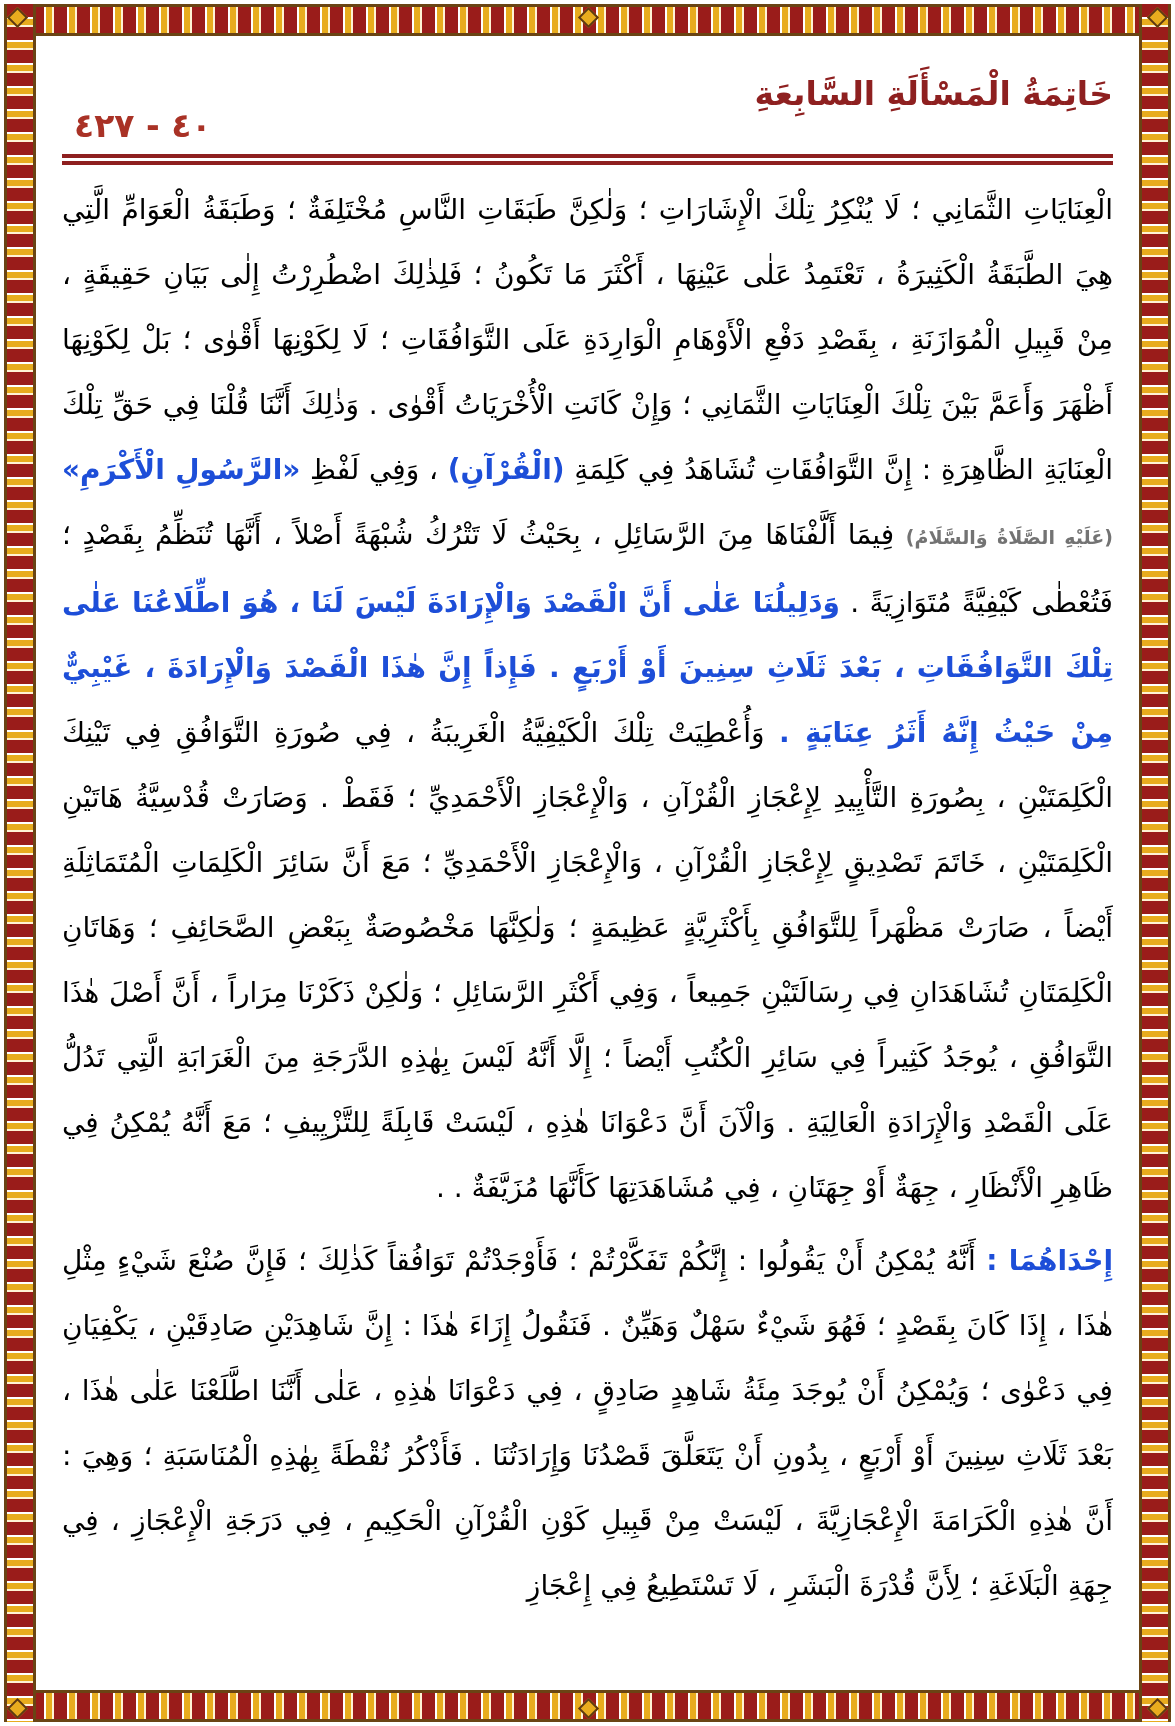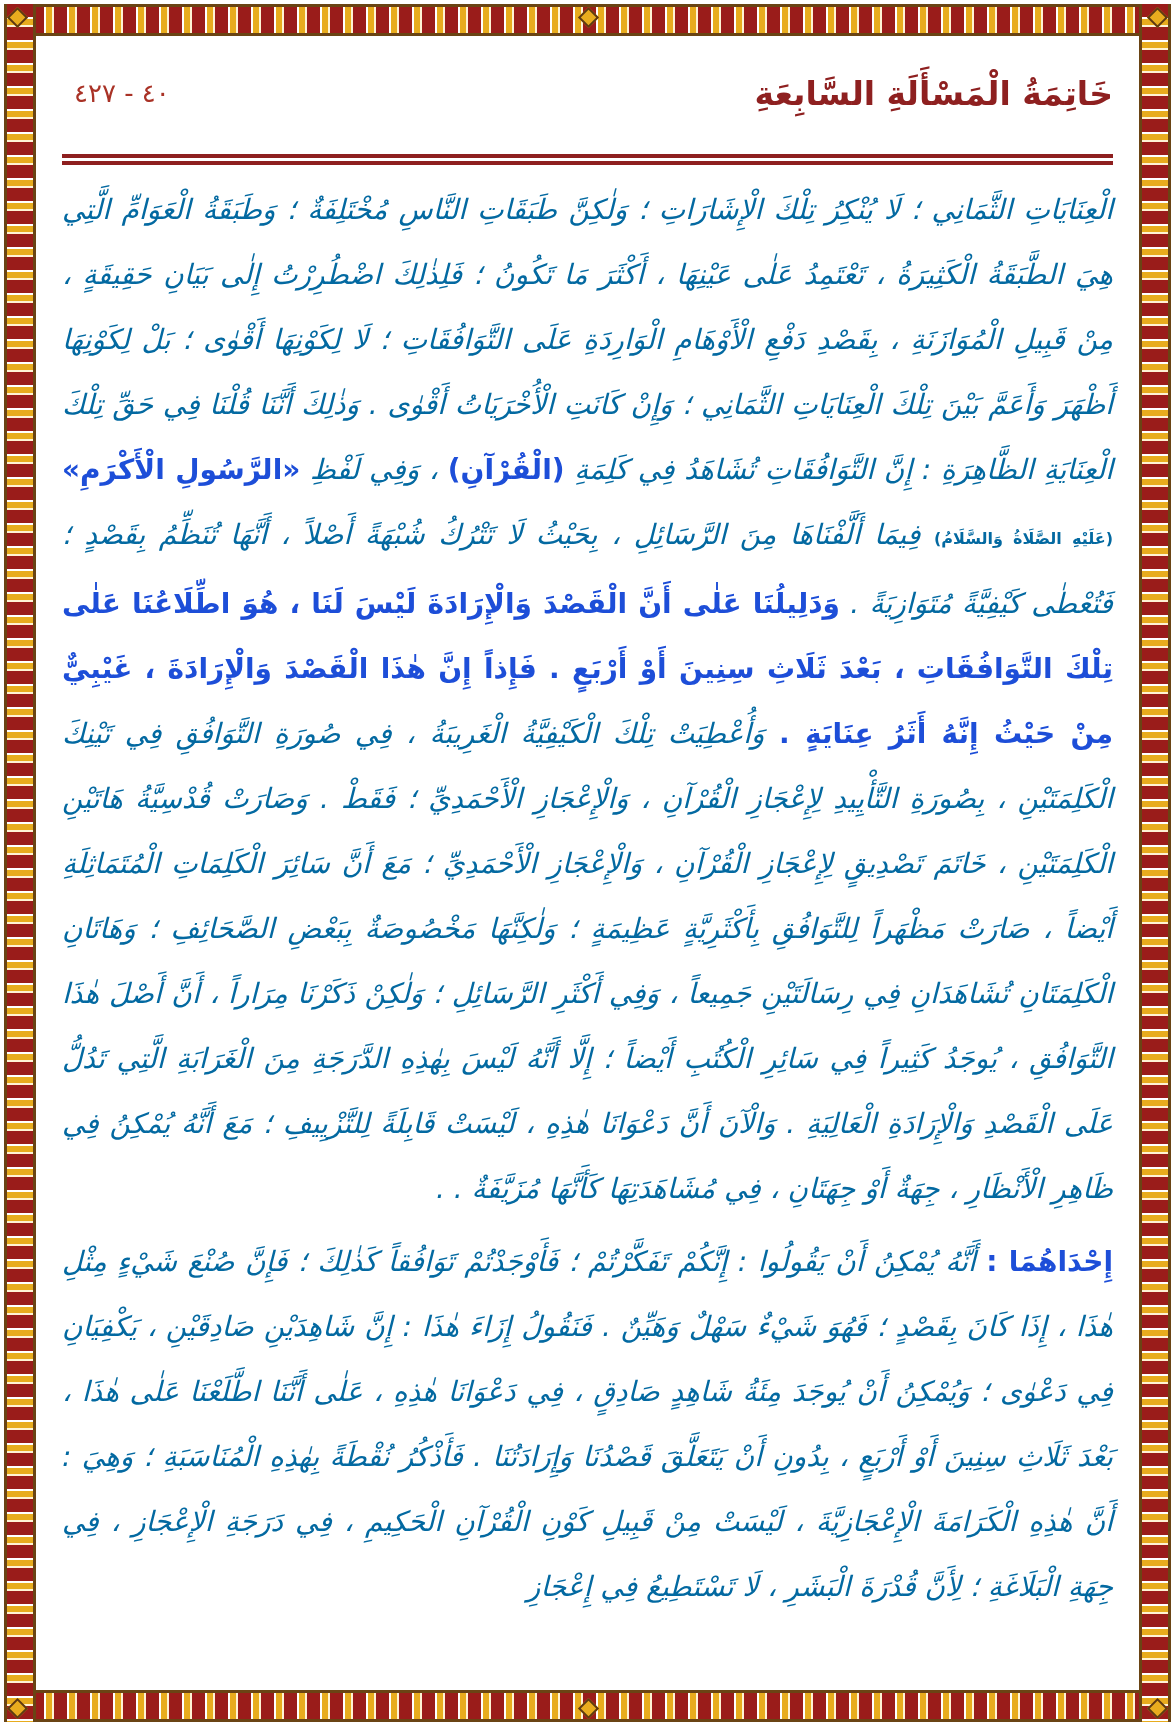--- a/index.html
+++ b/index.html
@@ -29,40 +29,40 @@
   }
   .d-top { top:10px; left:50%; margin-left:-7px; }
   .d-bottom { bottom:10px; left:50%; margin-left:-7px; }
   .d-tl { top:10px; left:10px; } .d-tr { top:10px; right:10px; }
   .d-bl { bottom:10px; left:10px; } .d-br { bottom:10px; right:10px; }
 
   
   .content { position:absolute; top:66px; left:62px; right:62px; bottom:42px; }
   .header { position:relative; height:82px; }
   .page-number {
-    position:absolute; left:12px; top:12px; direction:rtl;
-    color:#A93226; font-weight:normal; font-size:26px; letter-spacing:1px;
+    position:absolute; left:12px; top:40px; direction:rtl;
+    color:#A93226; font-weight:bold; font-size:33px; letter-spacing:1px;
   }
   .title {
     margin:0; padding-top:8px; text-align:right;
     color:#8E2020; font-size:33px; font-weight:bold; direction:rtl;
   }
   .double-rule {
     height:3px; margin-top:6px;
     border-top:4px solid #8E1F1F; border-bottom:4px solid #8E1F1F;
   }
   .body {
     direction:rtl; text-align:justify; color:#161616;
     font-size:28px; line-height:65px; margin-top:12px;
   }
   .para { margin:0; }
   .para + .para { margin-top:8px; }
-  .t-black { color:#0369a1;font-style:italic; }
+  .t-black { color:#000000; }
   .t-red { color:#1d4ed8; font-weight:bold; }
-  .t-seal { color:#0369a1; font-weight:bold; font-size:16px; }
+  .t-seal { color:#737373; font-weight:bold; font-size:19px; }
 </style>
 </head>
 <body>
 
 <div class="page">
 
   <div>
     <div class="band-h band-top"></div>
     <div class="band-h band-bottom"></div>
     <div class="band-v band-left"></div>

